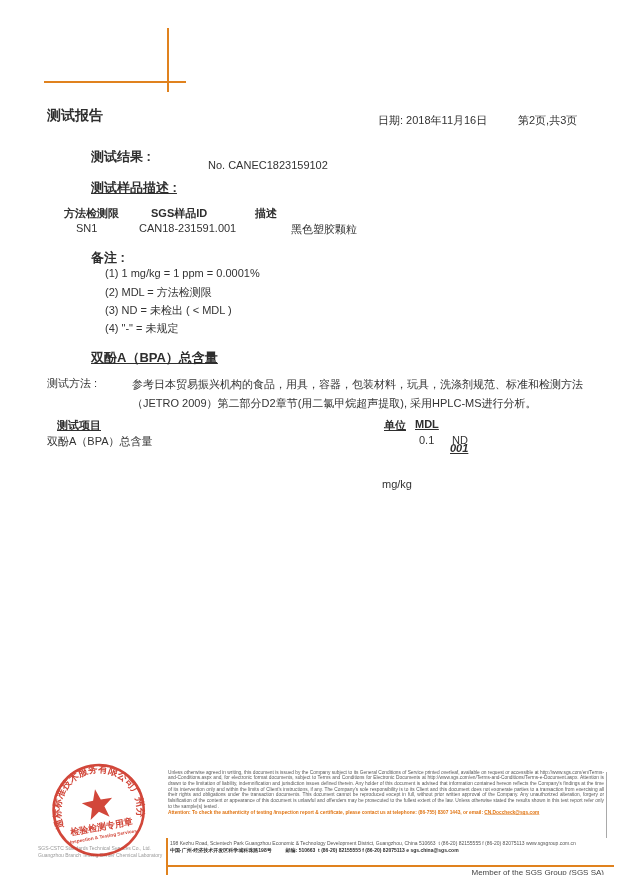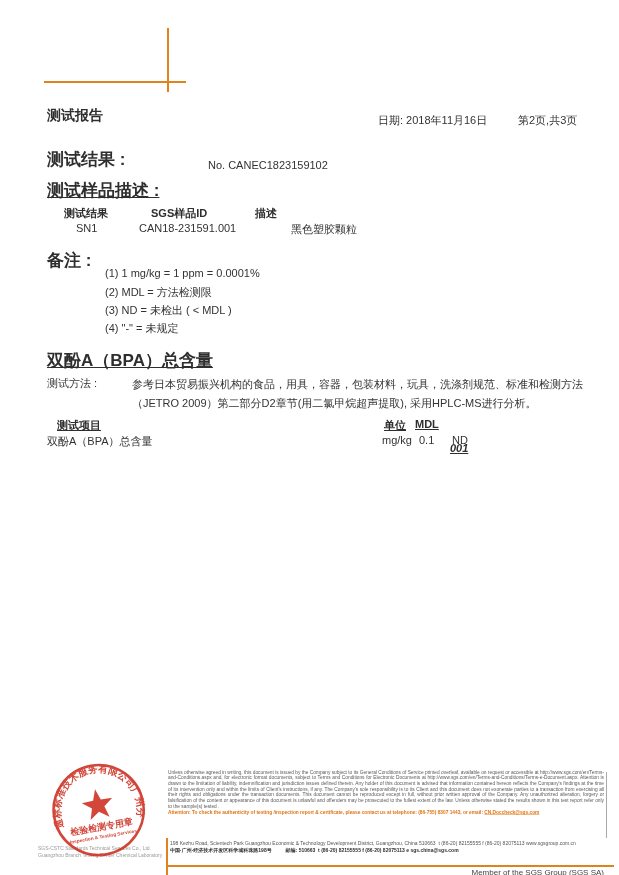--- a/index.html
+++ b/index.html
@@ -11,21 +11,21 @@
   }
   .abs { position:absolute; }
   
   .sgs-logo { font-weight:bold; font-size:54px; color:#8c8c8c; letter-spacing:-2px;
     font-family:"DejaVu Sans", sans-serif; }
   .rule-h { background:#e0821e; height:2px; }
   .rule-v { background:#e0821e; width:2px; }
   
   .doc-title { font-size:14px; font-weight:bold; color:#2e2e2e; }
   .hdr-txt { font-size:11px; color:#333; }
-  .sec-label { font-size:17px; font-weight:bold; color:#2e2e2e; }
+  .sec-label { font-size:13px; font-weight:bold; color:#2e2e2e;margin-left:44px; }
   .underline { text-decoration:underline; }
   .body-txt { font-size:11px; color:#333; }
   .tbl-hdr { font-size:11px; font-weight:bold; color:#2e2e2e; }
   .italic { font-style:italic;margin-top:24px; }
   .method-text { font-size:11px; line-height:19px; color:#333; width:465px;margin-left:27px; }
   
   .half { transform:scale(0.5); transform-origin:0 0; }
   .legal { width:872px; font-size:9.6px; line-height:11.3px; color:#5a5a5a; text-align:justify; }
   .attention { width:872px; font-size:9.6px; line-height:11.3px; color:#e07514; font-weight:bold; margin-top:2px; }
   .addr-row { width:880px; font-size:10px; line-height:13px; color:#555; white-space:nowrap; }
@@ -44,21 +44,21 @@
   <div class="abs rule-v" style="left:167px; top:28px; height:64px;"></div>
 
   <div class="abs doc-title" style="left:47px; top:107px;">测试报告</div>
   <div class="abs hdr-txt" style="left:208px; top:113px;margin-top:46px;">No. CANEC1823159102</div>
   <div class="abs hdr-txt" style="left:378px; top:113px;">日期: 2018年11月16日</div>
   <div class="abs hdr-txt" style="left:518px; top:113px;text-align:right;">第2页,共3页</div>
 
   <div class="abs sec-label" style="left:47px; top:148px;">测试结果 :</div>
 
   <div class="abs sec-label underline" style="left:47px; top:179px;">测试样品描述 :</div>
-  <div class="abs tbl-hdr" style="left:64px; top:206px;">测试结果</div>
+  <div class="abs tbl-hdr" style="left:64px; top:206px;">方法检测限</div>
   <div class="abs tbl-hdr" style="left:151px; top:206px;">SGS样品ID</div>
   <div class="abs tbl-hdr" style="left:255px; top:206px;">描述</div>
   <div class="abs body-txt" style="left:76px; top:222px;">SN1</div>
   <div class="abs body-txt" style="left:139px; top:222px;">CAN18-231591.001</div>
   <div class="abs body-txt" style="left:255px; top:222px;margin-left:36px;">黑色塑胶颗粒</div>
 
   <div class="abs sec-label" style="left:47px; top:249px;">备注 :</div>
   <div class="abs body-txt" style="left:105px; top:267px;">(1) 1 mg/kg = 1 ppm = 0.0001%</div>
   <div class="abs body-txt" style="left:105px; top:285px;">(2) MDL = 方法检测限</div>
   <div class="abs body-txt" style="left:105px; top:303px;">(3) ND = 未检出 ( &lt; MDL )</div>
@@ -67,21 +67,21 @@
   <div class="abs sec-label underline" style="left:47px; top:349px;">双酚A（BPA）总含量</div>
   <div class="abs body-txt" style="left:47px; top:376px;">测试方法 :</div>
   <div class="abs method-text" style="left:105px; top:375px;">参考日本贸易振兴机构的食品，用具，容器，包装材料，玩具，洗涤剂规范、标准和检测方法（JETRO 2009）第二部分D2章节(用二氯甲烷超声提取), 采用HPLC-MS进行分析。</div>
 
   <div class="abs tbl-hdr underline" style="left:57px; top:418px;">测试项目</div>
   <div class="abs tbl-hdr underline" style="left:384px; top:418px;">单位</div>
   <div class="abs tbl-hdr underline" style="left:415px; top:418px;">MDL</div>
   <div class="abs tbl-hdr underline italic" style="left:450px; top:418px;">001</div>
   <div class="abs body-txt" style="left:0; top:434px; width:619px; height:16px;">
     <span class="abs" style="left:47px;">双酚A（BPA）总含量</span>
-    <span class="abs" style="left:382px;">mg/kg</span>
+    <span class="abs" style="left:382px;margin-top:44px;">mg/kg</span>
     <span class="abs" style="left:419px;">0.1</span>
     <span class="abs" style="left:452px;">ND</span>
   </div>
 
   <div class="abs" style="left:168px; top:769px; width:437px; height:64px; overflow:hidden;">
     <div class="half">
       <div class="legal">Unless otherwise agreed in writing, this document is issued by the Company subject to its General Conditions of Service printed overleaf, available on request or accessible at http://www.sgs.com/en/Terms-and-Conditions.aspx and, for electronic format documents, subject to Terms and Conditions for Electronic Documents at http://www.sgs.com/en/Terms-and-Conditions/Terms-e-Document.aspx. Attention is drawn to the limitation of liability, indemnification and jurisdiction issues defined therein. Any holder of this document is advised that information contained hereon reflects the Company's findings at the time of its intervention only and within the limits of Client's instructions, if any. The Company's sole responsibility is to its Client and this document does not exonerate parties to a transaction from exercising all their rights and obligations under the transaction documents. This document cannot be reproduced except in full, without prior written approval of the Company. Any unauthorized alteration, forgery or falsification of the content or appearance of this document is unlawful and offenders may be prosecuted to the fullest extent of the law. Unless otherwise stated the results shown in this test report refer only to the sample(s) tested .</div>
       <div class="attention"><span>Attention: To check the authenticity of testing /inspection report &amp; certificate, please contact us at telephone: (86-755) 8307 1443, or email: </span><span class="underline">CN.Doccheck@sgs.com</span></div>
     </div>
   </div>

